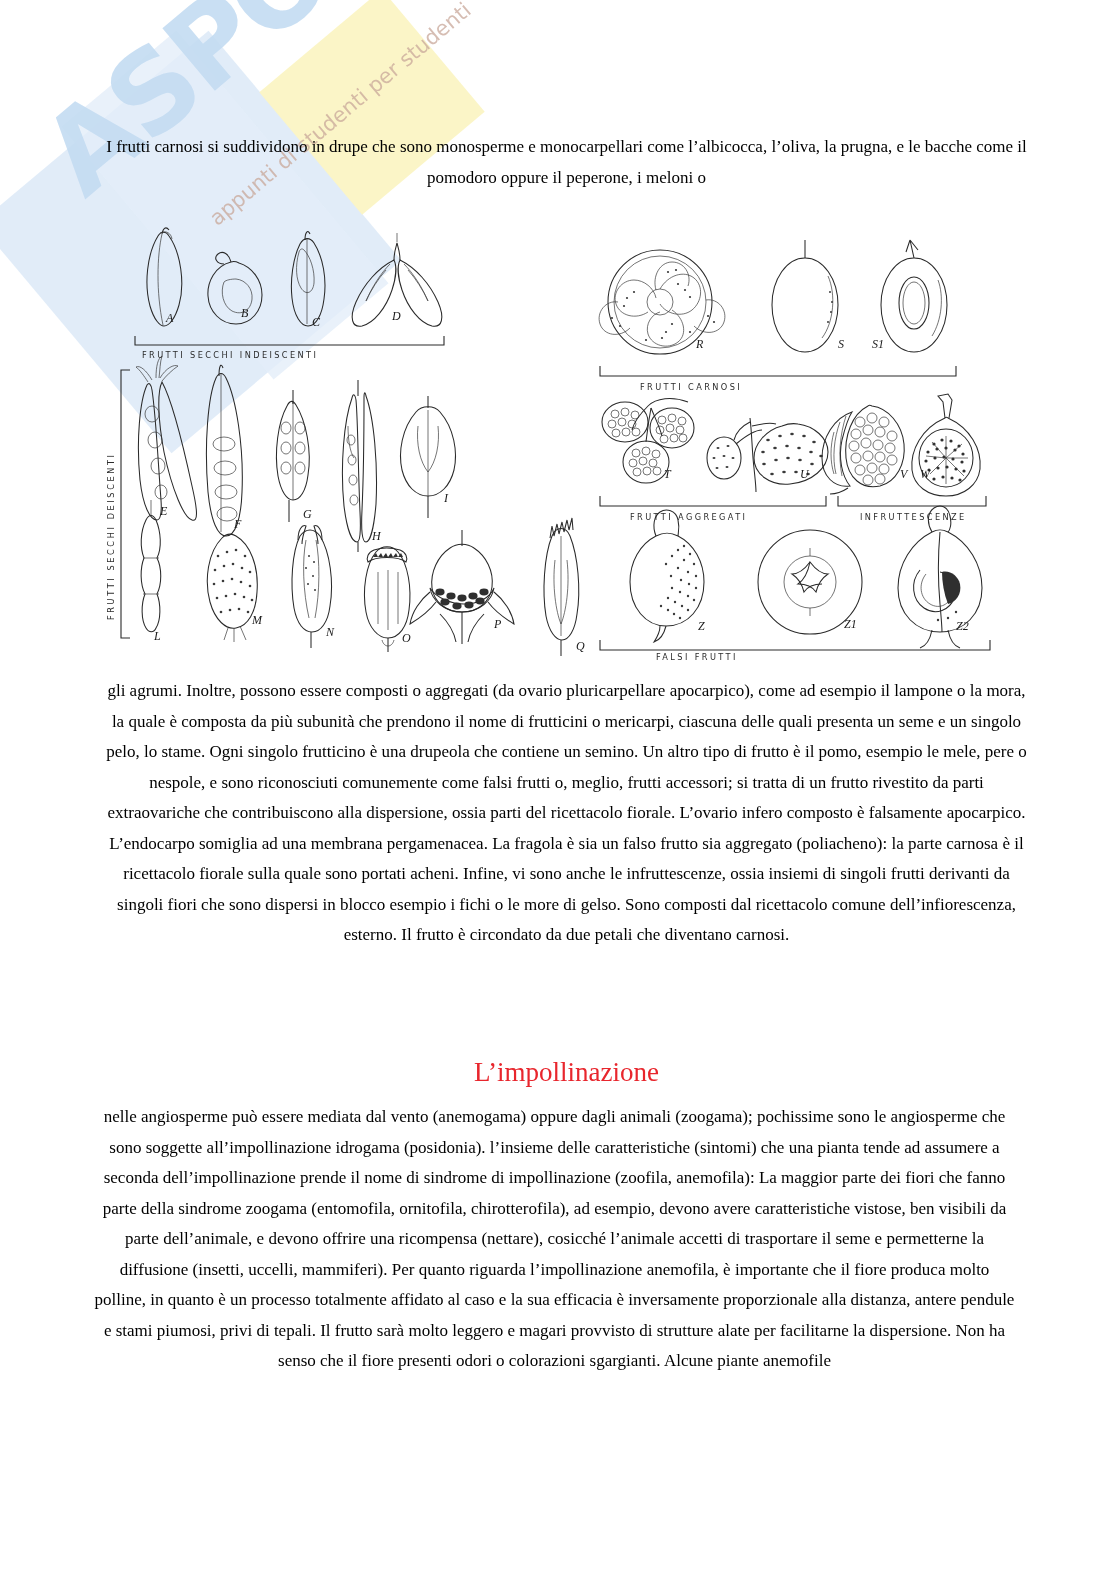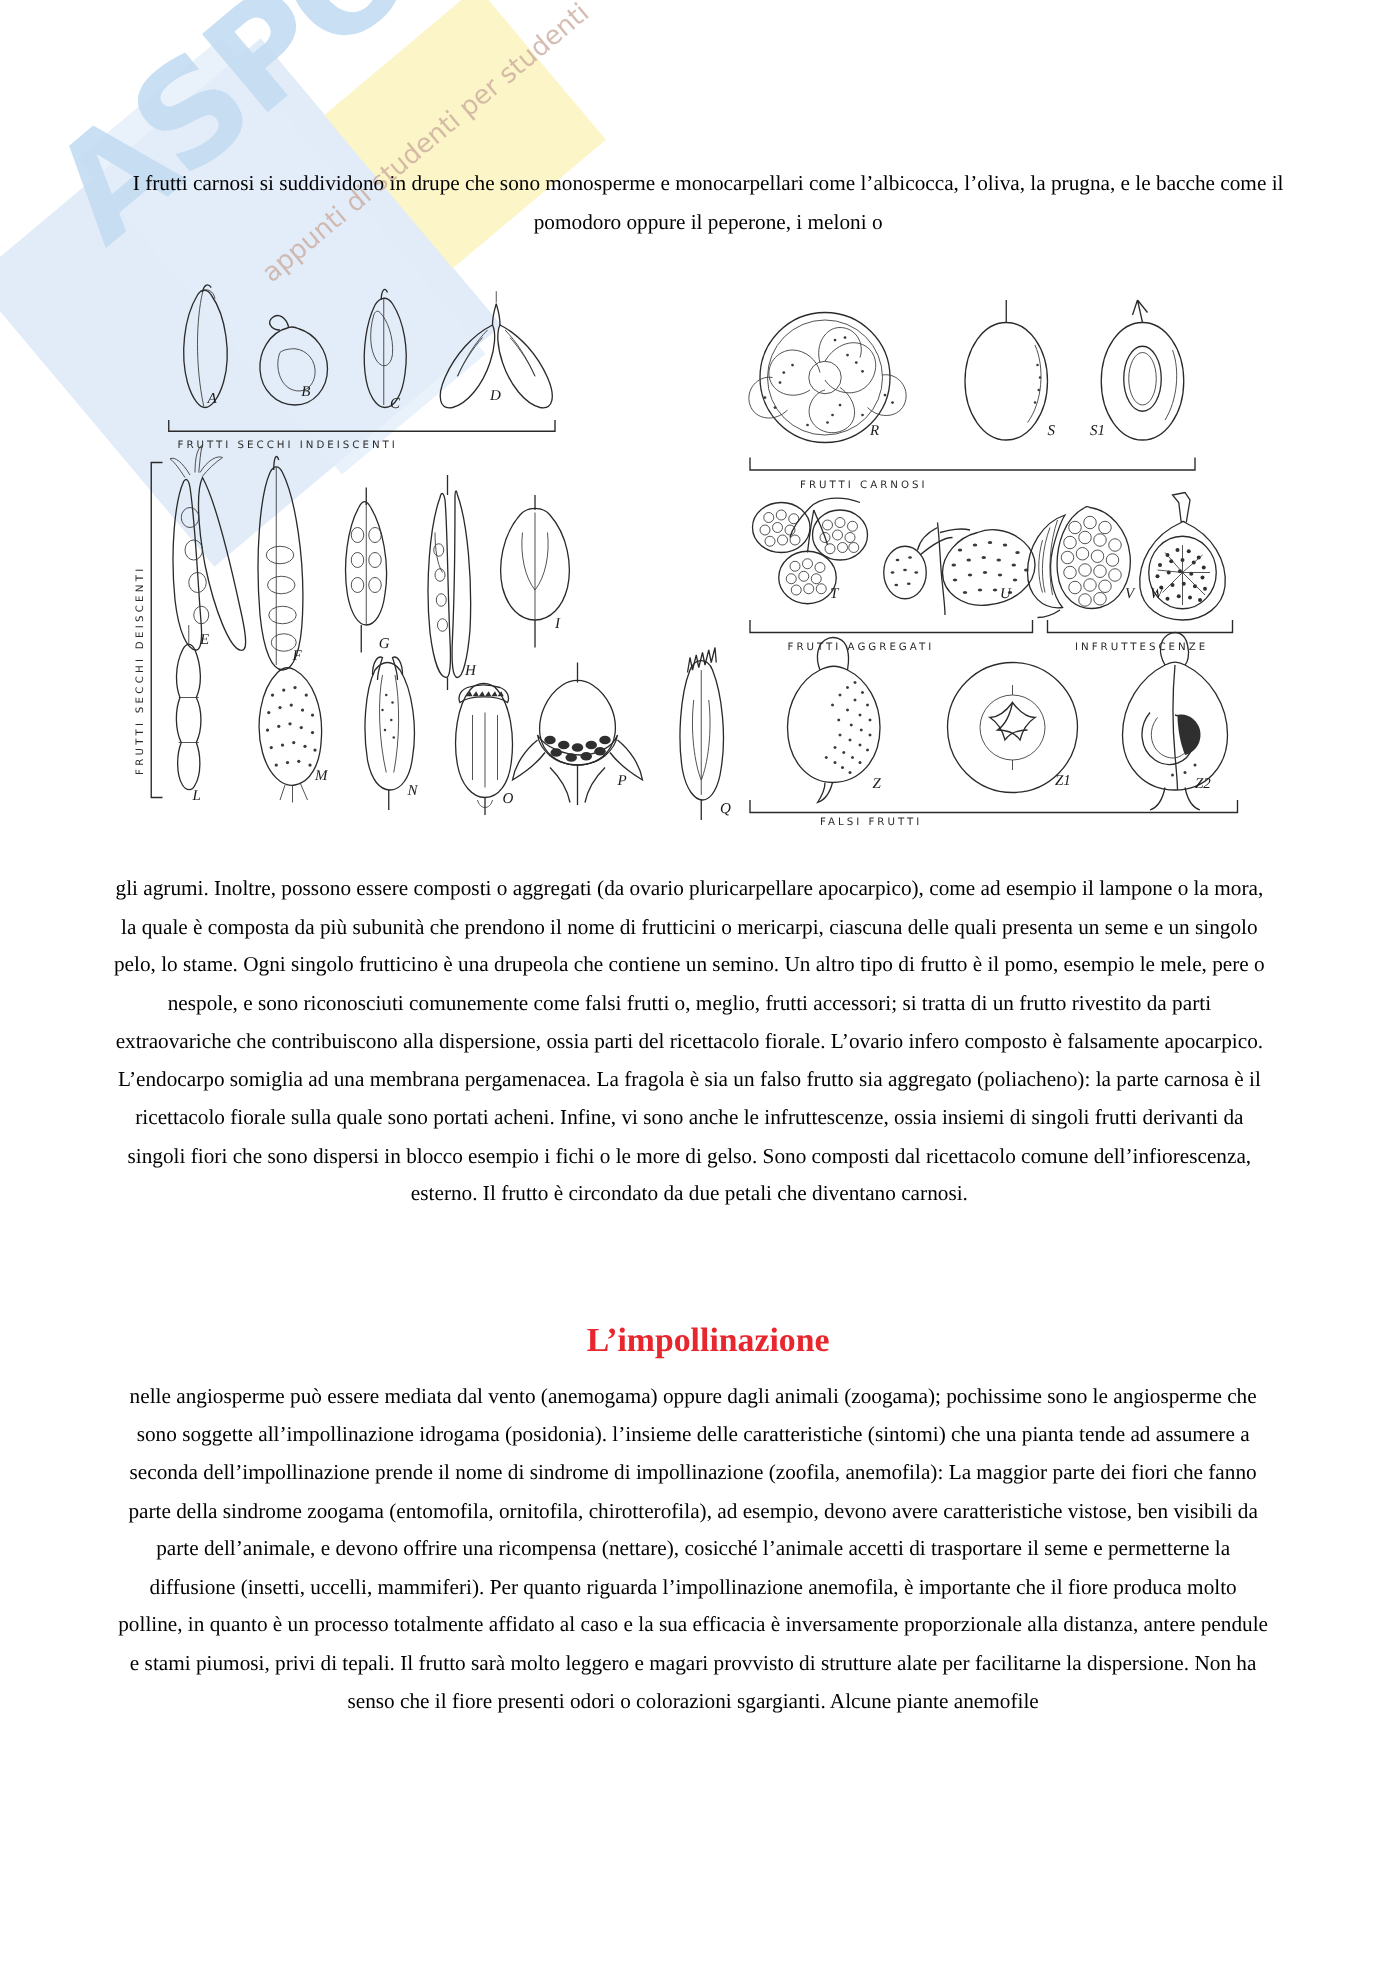--- a/index.html
+++ b/index.html
@@ -99,31 +99,31 @@
   .para {
     position: absolute;
     font-size: 17px;
     line-height: 30.5px;
     color: #000000;
     text-align: center;
   }
   .para p { margin: 0; }
 
   #intro-para   { left: 104px; top: 132px;  width: 925px; }
-  #body-para    { left: 89px; top: 676px;  width: 925px; margin-top: 20px; }
+  #body-para    { left: 104px; top: 676px;  width: 925px; }
   #poll-para    { left: 92px; top: 1102px; width: 925px; }
 
   .section-heading {
     position: absolute;
     left: 104px;
     top: 1055px;
     width: 925px;
     text-align: center;
     color: #e8262d;
-    font-weight: bold;
+    font-weight: normal;
     font-size: 27px;
     line-height: 34px;
     z-index: 3;
   }
 
   
   .figure {
     position: absolute;
     left: 100px;
     top: 200px;

